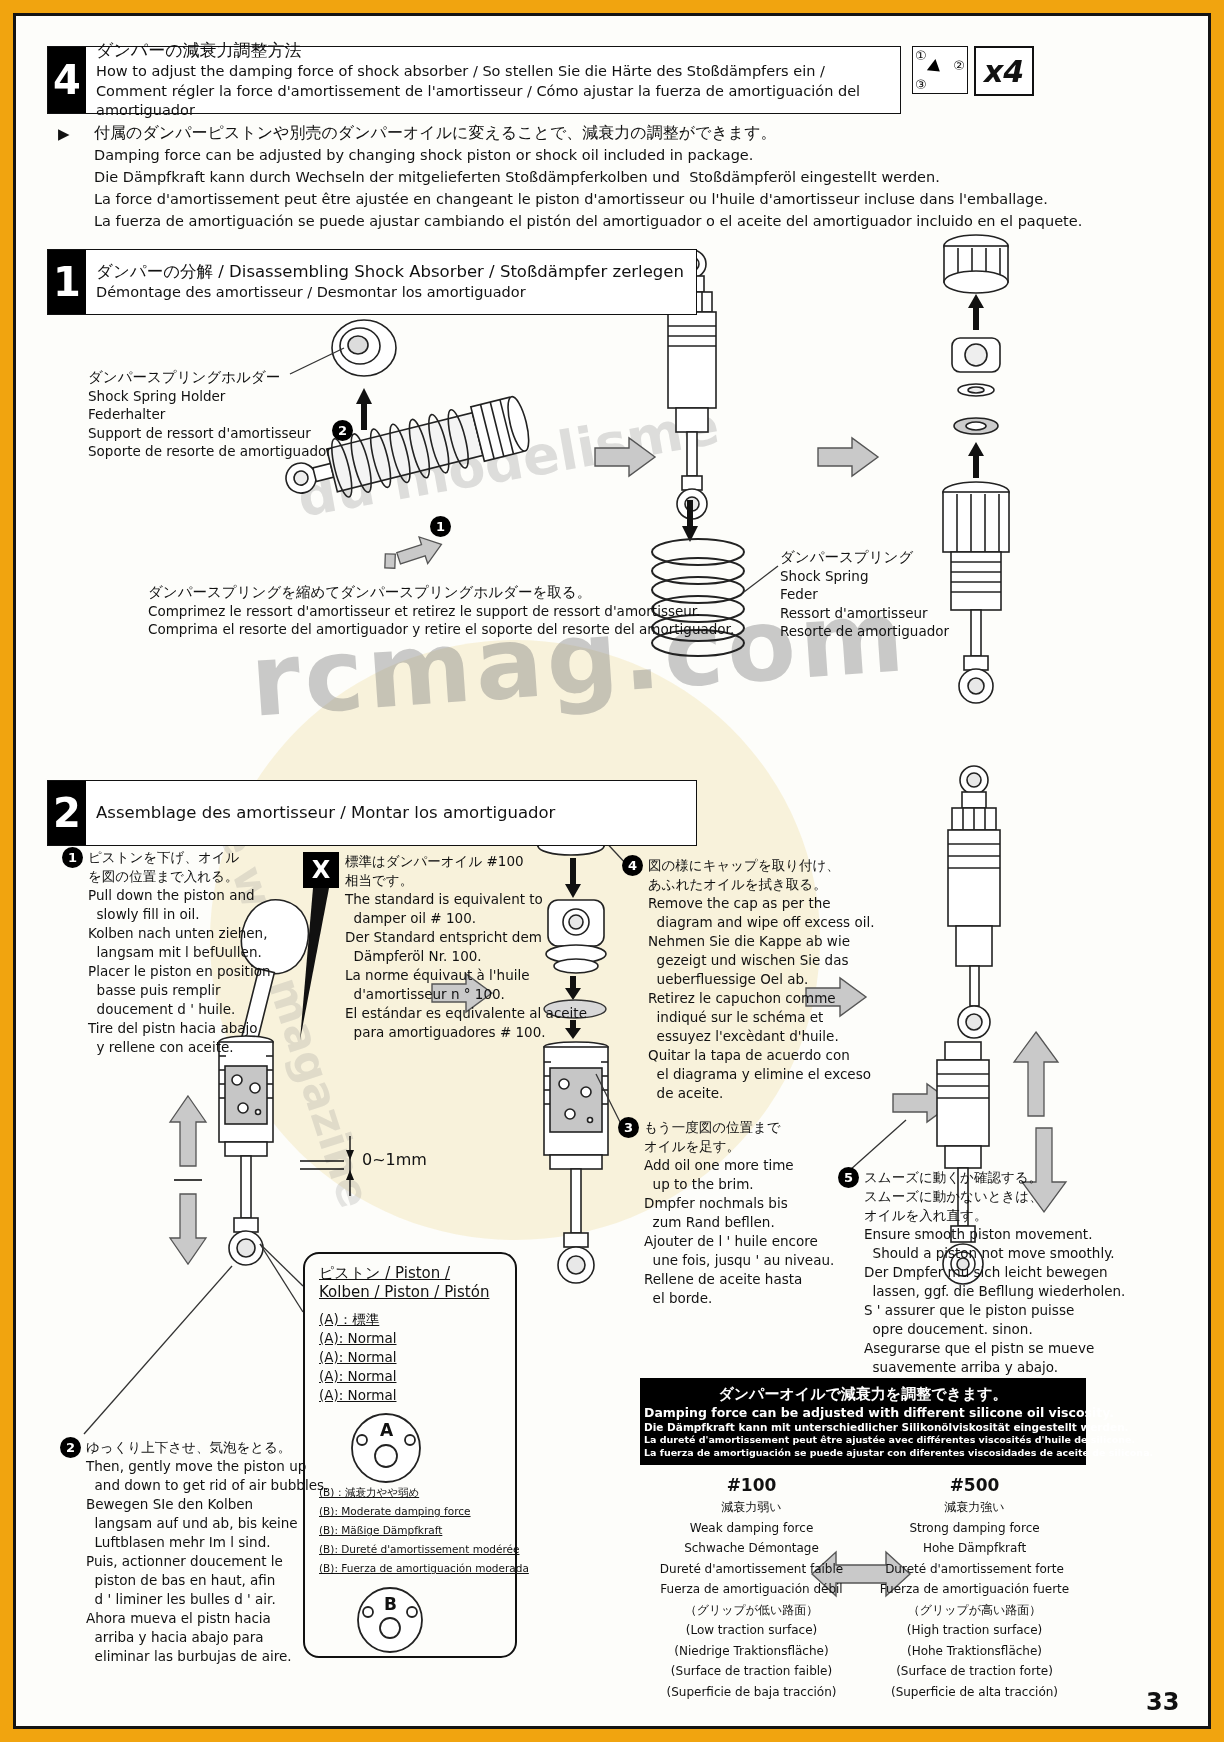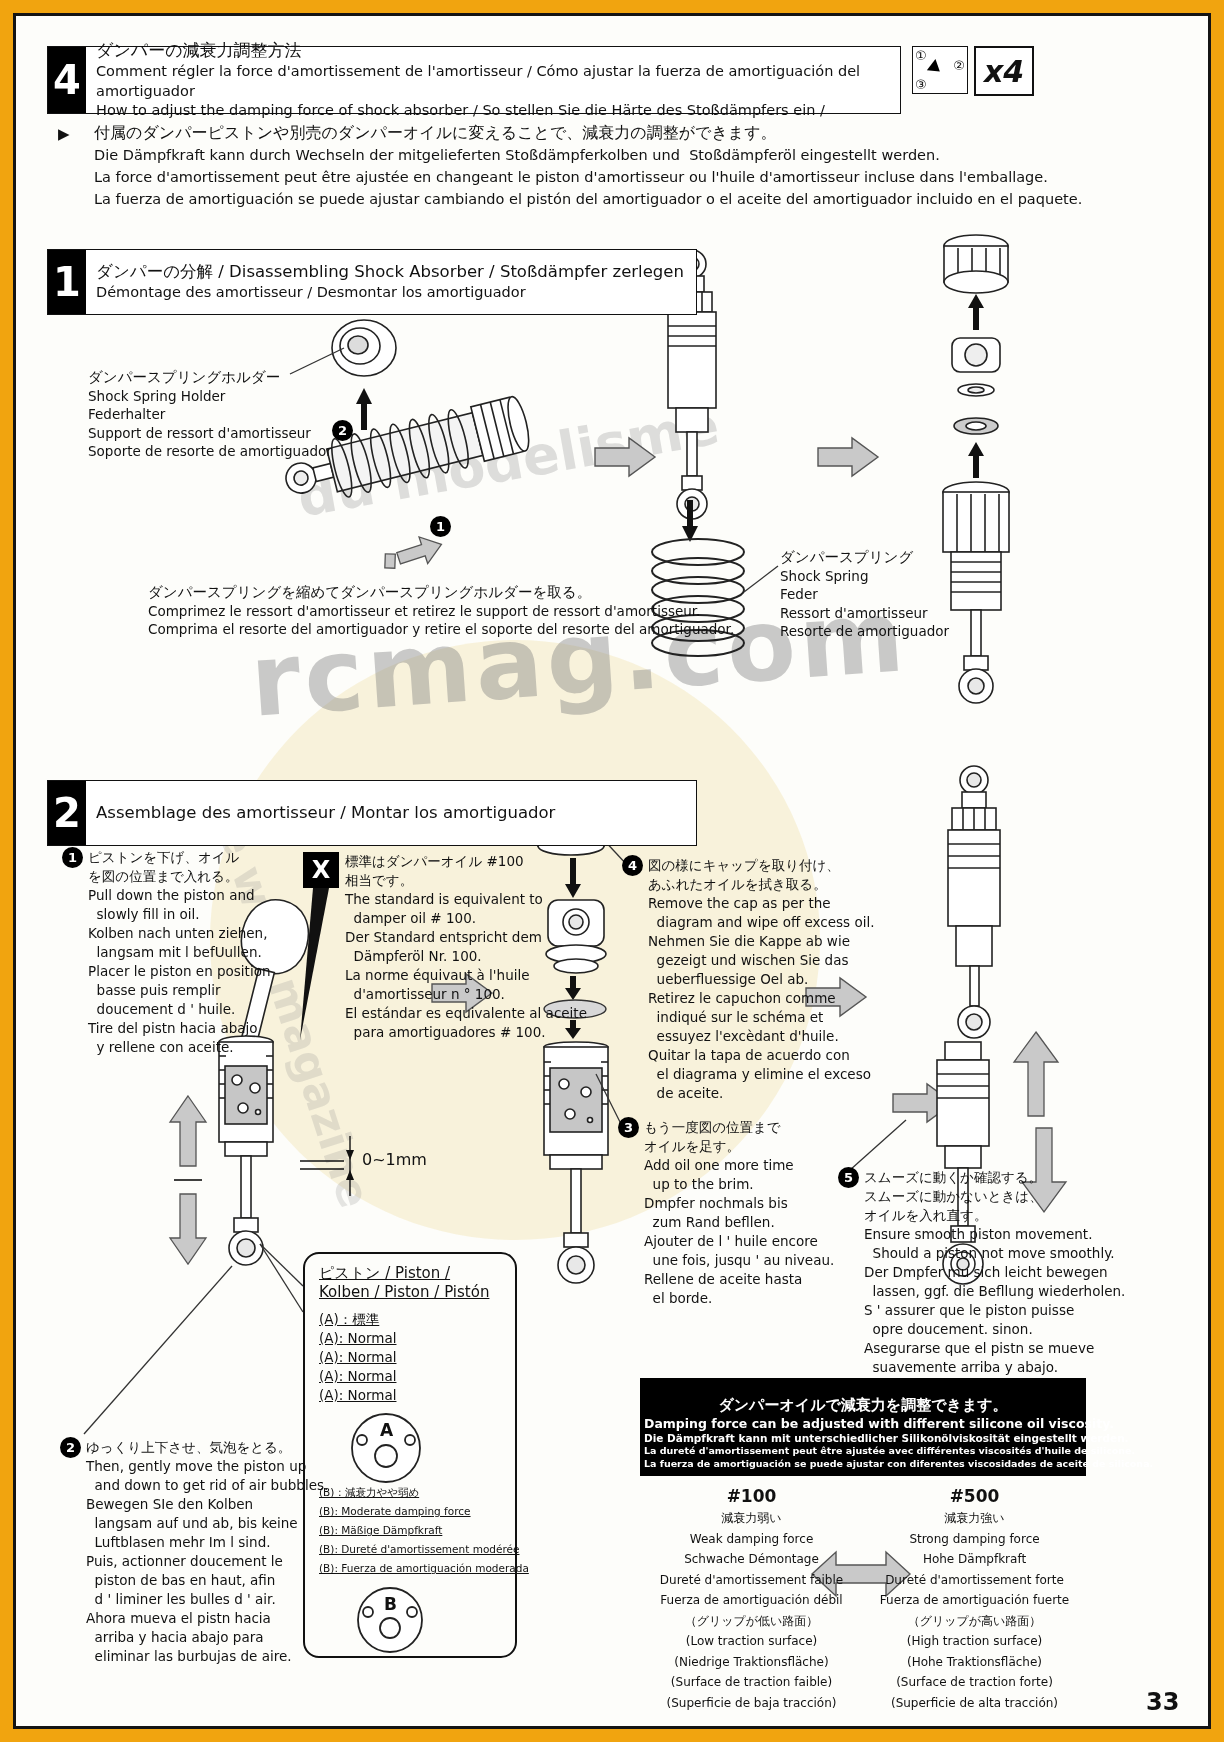--- a/index.html
+++ b/index.html
@@ -56,21 +56,21 @@
   
   .pistonbox{position:absolute;left:303px;top:1252px;width:214px;height:406px;border:2px solid #111;
              border-radius:16px;z-index:2;padding:10px 0 0 14px;box-sizing:border-box;background:transparent;text-decoration:underline;}
   .pb-title div{font-size:15px;line-height:19px;white-space:pre;}
   .pb-a{margin-top:8px;} .pb-a div{font-size:13.5px;line-height:19px;white-space:pre;}
   .pb-gap{height:78px;}
   .pb-b div{font-size:10.5px;line-height:19px;white-space:pre;}
   .pletter{position:absolute;font-size:17px;font-weight:bold;z-index:2;}
   
   .oiltable{position:absolute;left:640px;top:1378px;width:446px;z-index:2;}
-  .ot-header{background:#000;color:#fff;text-align:center;padding:18px 4px 6px 4px;}
+  .ot-header{background:#000;color:#fff;text-align:center;padding:7px 4px 6px 4px;}
   .ot-header div{white-space:nowrap;font-weight:bold;line-height:1.3;}
   .ot-header div:nth-child(1){font-size:15px;}
   .ot-header div:nth-child(2){font-size:12.5px;}
   .ot-header div:nth-child(3){font-size:10.5px;}
   .ot-header div:nth-child(4){font-size:9.5px;}
   .ot-header div:nth-child(5){font-size:9.5px;}
   .ot-cols{display:flex;margin-top:8px;}
   .ot-col{width:50%;text-align:center;}
   .ot-col div{font-size:12px;line-height:20.5px;white-space:nowrap;}
   .ot-col div:first-child{font-size:17px;font-weight:bold;line-height:24px;}
@@ -357,38 +357,39 @@
       <line x1="84" y1="1434" x2="232" y2="1266"></line>
       <line x1="303" y1="1286" x2="260" y2="1244"></line>
       <line x1="303" y1="1312" x2="260" y2="1244"></line>
     </g>
   </svg>
 
   <div class="sechdr" style="left:47px;top:46px;width:852px;height:66px">
     <div class="secnum">4</div>
     <div class="sectitle s4">
       <div>ダンパーの減衰力調整方法</div>
+      <div>How to adjust the damping force of shock absorber / So stellen Sie die Härte des Stoßdämpfers ein /</div>
       <div>Comment régler la force d'amortissement de l'amortisseur / Cómo ajustar la fuerza de amortiguación del amortiguador</div>
-      <div>How to adjust the damping force of shock absorber / So stellen Sie die Härte des Stoßdämpfers ein /</div>
     </div>
   </div>
   <div class="partsbadge">
     <span class="pb pb1">①</span>
     <span class="pb pb2">②</span>
     <span class="pb pb3">③</span>
     <span class="pbarrow"></span>
   </div>
   <div class="qtybox">
       <span>x4</span>
     </div>
 
   <div class="intro">
     <span class="tri">▶</span>
     <div class="tlines intro-lines">
         <div>付属のダンパーピストンや別売のダンパーオイルに変えることで、減衰力の調整ができます。</div>
+        <div>Damping force can be adjusted by changing shock piston or shock oil included in package.</div>
         <div>Die Dämpfkraft kann durch Wechseln der mitgelieferten Stoßdämpferkolben und  Stoßdämpferöl eingestellt werden.</div>
         <div>La force d'amortissement peut être ajustée en changeant le piston d'amortisseur ou l'huile d'amortisseur incluse dans l'emballage.</div>
         <div>La fuerza de amortiguación se puede ajustar cambiando el pistón del amortiguador o el aceite del amortiguador incluido en el paquete.</div>
       </div>
   </div>
 
   <div class="sechdr" style="left:47px;top:249px;width:648px;height:64px">
     <div class="secnum">1</div>
     <div class="sectitle">
       <div>ダンパーの分解  / Disassembling Shock Absorber / Stoßdämpfer zerlegen</div>

